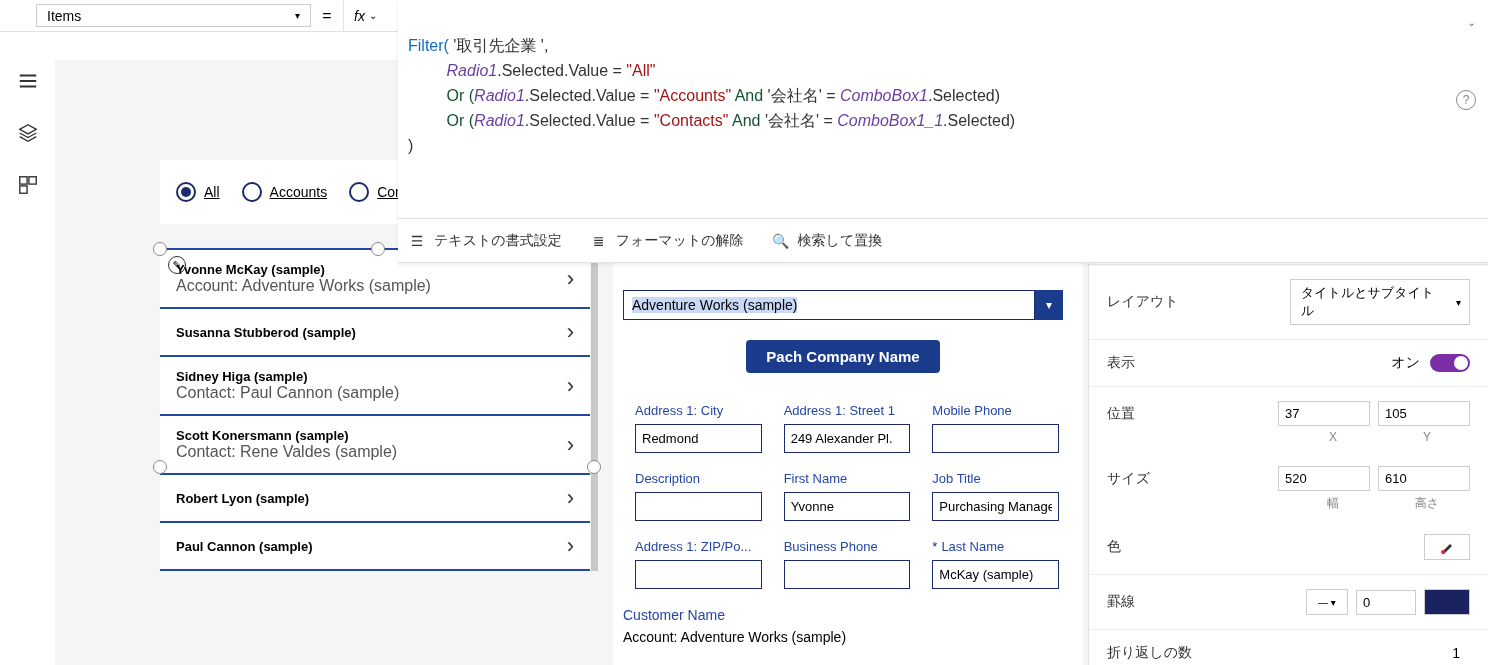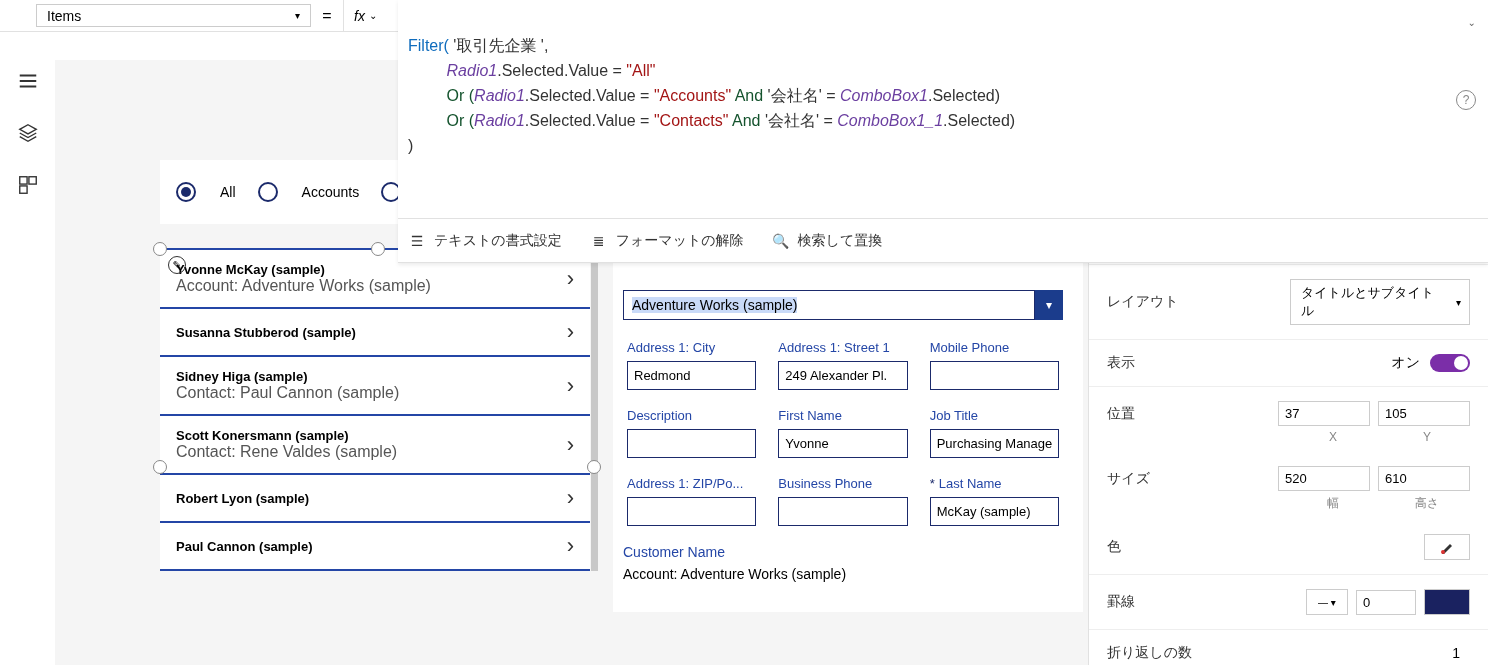--- a/index.html
+++ b/index.html
@@ -28,41 +28,41 @@
 
 
 .left-rail { position: absolute; left: 0; top: 60px; width: 55px; display: flex; flex-direction: column; align-items: center; gap: 30px; padding-top: 10px; }
 .rail-icon { width: 22px; height: 22px; color: #333; }
 
 
 .canvas { position: absolute; left: 55px; top: 60px; right: 400px; bottom: 0; background: #f5f5f5; padding: 40px 30px 0 50px; overflow: hidden;}
 .phone-left { position: absolute; left: 105px; top: 100px; width: 430px; background:#fff; }
 
 .radio-row { display: flex; gap: 22px; align-items: center; padding: 22px 16px; }
-.radio { display: flex; align-items: center; gap: 24px; font-size: 14px; }
+.radio { display: flex; align-items: center; gap: 8px; font-size: 14px; text-decoration: underline; }
 .radio-circle { width: 20px; height: 20px; border: 2px solid #1b2a6b; border-radius: 50%; display:flex; align-items:center; justify-content:center; }
 .radio-dot { width: 10px; height: 10px; background:#1b2a6b; border-radius:50%; }
 
 .list { border-top: 2px solid #2446a6; }
 .list-item { border-bottom: 2px solid #2446a6; padding: 12px 16px; display:flex; align-items:center; justify-content:space-between; position: relative;}
 .list-item.tall { padding: 10px 16px;}
 .li-title { font-weight: 700; font-size: 13px; }
 .li-sub { font-size: 16px; color: #555; }
 .chev { font-size: 22px; color: #333; font-weight: 300;}
 .list-scroll { position:absolute; right:-8px; top:0; bottom:0; width:7px; background:#c8c8c8; }
 .handle { position:absolute; width:14px; height:14px; background:#fff; border:1px solid #888; border-radius:50%; }
 
 .phone-right { position: absolute; left: 558px; top: 100px; width: 470px; background:#fff; padding: 130px 20px 30px 10px;}
 .combo { margin: 0 0 20px 0; display:flex;}
 .combo-in { flex:1; border:1.5px solid #1b2a6b; padding:6px 8px; font-size:14px;}
 .combo-sel { background:#c9daf8;}
 .combo-btn { width:28px; background:#1b3c8c; color:#fff; display:flex; align-items:center; justify-content:center; font-size:12px;}
 .btn-primary { background:#1b3c8c; color:#fff; font-size:15px; font-weight:600; padding:8px 20px; border-radius:4px; margin: 0 auto 30px; display:block; width:fit-content;}
 
-.form-grid { display:grid; grid-template-columns: repeat(3, 1fr); gap: 18px 22px; padding: 0 4px;}
+.form-grid { display:grid; grid-template-columns: repeat(3, 1fr); gap: 18px 22px; padding: 0 4px; margin-left: 8px;}
 .ffield label { font-size:13px; color:#2446a6; display:block; margin-bottom:6px;}
 .ffield input { width:100%; border:1.5px solid #1b2a6b; padding:6px 6px; font-size:13px; }
 .ffield .req { color:#1b2a6b; margin-right:4px;}
 .customer-block { margin-top: 18px; }
 .customer-block .cn-label { color:#2446a6; font-size:14px; }
 .customer-block .cn-val { font-size:14px; margin-top:6px;}
 
 
 .right-panel { position:absolute; right:0; top:218px; bottom:0; width:400px; border-left:1px solid #e1e1e1; background:#fff; font-size:14px; }
 .rp-row { display:flex; align-items:center; justify-content:space-between; padding: 14px 18px; border-bottom:1px solid #eee; }
@@ -216,20 +216,21 @@
   <div class="handle" style="left:316px; top:182px;"></div>
   <div class="handle" style="left:98px; top:400px;"></div>
 
   <div class="handle" style="left:532px; top:400px;"></div>
 
   <div class="phone-right">
     <div class="combo">
       <div class="combo-in"><span class="combo-sel">Adventure Works (sample)</span></div>
       <div class="combo-btn">▾</div>
     </div>
+    <div class="btn-primary">Pach Company Name</div>
 
     <div class="form-grid">
       <div class="ffield">
         <label>Address 1: City</label>
         <input value="Redmond" style="">
       </div>
       <div class="ffield">
         <label>Address 1: Street 1</label>
         <input value="249 Alexander Pl." style="">
       </div>

